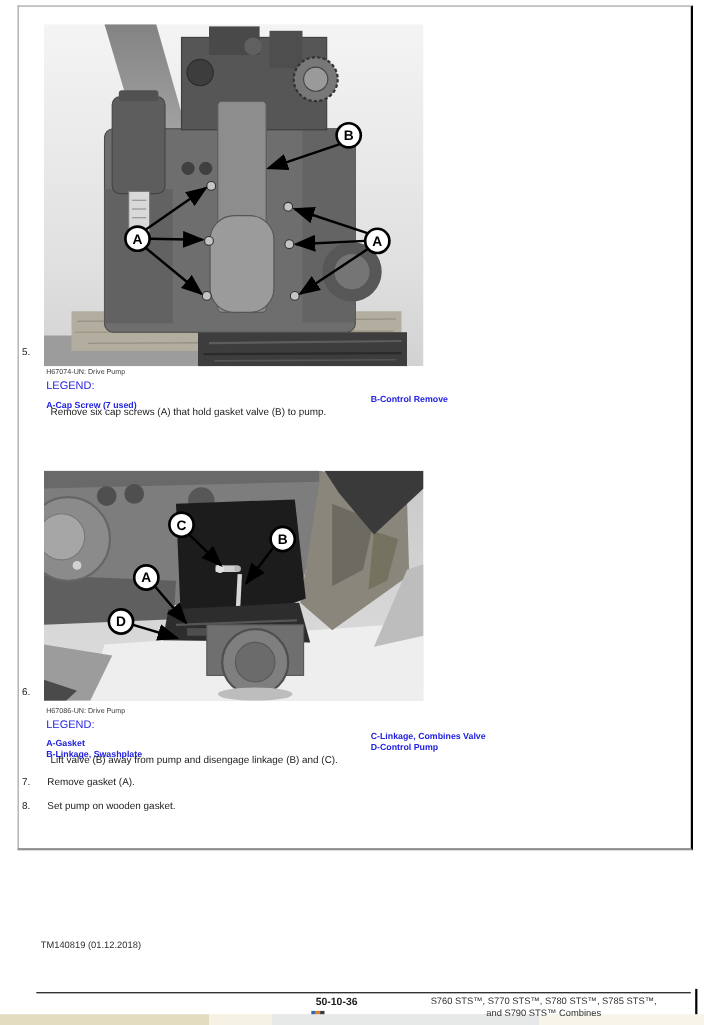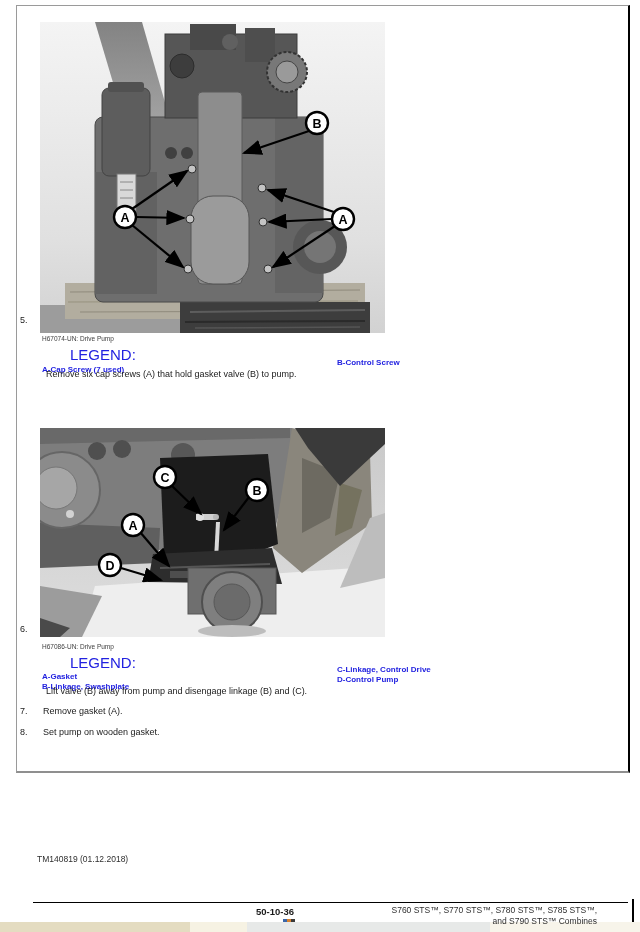--- a/index.html
+++ b/index.html
@@ -10,29 +10,29 @@
   .abs{position:absolute;}
   .border-box{
     left:16px;top:5px;width:611px;height:765px;
     border-top:1px solid #9a9a9a;border-left:1px solid #9a9a9a;
     border-right:2px solid #000;border-bottom:2px solid #8f8f8f;
     background:#fff;
   }
   .step-num{font-size:9px;color:#1a1a1a;}
   .step-text{font-size:9px;color:#1a1a1a;}
   .caption{font-size:6.5px;color:#3c3c3c;letter-spacing:0;}
-  .legend-title{font-size:15px;color:#2222e0;margin-left:28px;}
+  .legend-title{font-size:10px;color:#2222e0;}
   .legend-item{font-size:8px;font-weight:bold;color:#2222e0;}
   .instruction{font-size:9px;color:#1a1a1a;}
   .legend-row{height:10px;}
   .legend-col2{position:absolute;left:295px;top:0;}
   .footer-rule{left:33px;top:902px;width:595px;height:1px;background:#000;}
   .footer-left{left:37px;top:854px;font-size:8.5px;color:#2e2e2e;}
-  .footer-center{left:256px;top:906px;width:100px;font-size:9.5px;font-weight:bold;color:#1a1a1a;}
-  .footer-right{right:43px;top:905px;text-align:right;font-size:8.5px;line-height:10.5px;color:#2e2e2e;z-index:2;}
+  .footer-center{left:256px;top:906px;width:100px;text-align:center;font-size:9.5px;font-weight:bold;color:#1a1a1a;}
+  .footer-right{right:43px;top:905px;text-align:center;font-size:8.5px;line-height:10.5px;color:#2e2e2e;z-index:2;}
   .right-edge-line{left:632px;top:899px;width:2px;height:33px;background:#000;}
   .band{top:922px;height:10px;z-index:0;}
   .fleck{left:283px;top:919px;height:3px;width:4px;z-index:1;}
   svg{display:block;}
   .co-circle{fill:#ffffff;stroke:#000000;stroke-width:2.4px;}
   .co-letter{font-family:"Liberation Sans",sans-serif;font-weight:bold;font-size:12.5px;fill:#000;}
   .leader{stroke:#000;stroke-width:2.2px;fill:none;}
 </style>
 </head>
 <body>
@@ -125,21 +125,21 @@
     <circle class="co-circle" cx="303" cy="197" r="11"></circle>
     <text class="co-letter" x="303" y="197" text-anchor="middle" dy="0.36em">A</text>
   </g>
 </svg>
 
 <div class="abs step-num" style="left:20px;top:315px;">5.</div>
 <div class="abs caption" style="left:42px;top:335px;">H67074-UN: Drive Pump</div>
 <div class="abs legend-title" style="left:42px;top:346px;">LEGEND:</div>
 <div class="abs legend-row" style="left:42px;top:358px;width:560px;">
   <span class="legend-item">A-Cap Screw (7 used)</span>
-  <span class="legend-item legend-col2">B-Control Screw</span>
+  <span class="legend-item legend-col2">B-Control Remove</span>
 </div>
 <div class="abs instruction" style="left:46px;top:369px;">Remove six cap screws (A) that hold gasket valve (B) to pump.</div>
 
 <svg class="abs" style="left:40px;top:428px;" width="345" height="209" viewBox="0 0 345 209">
   <defs>
     <linearGradient id="bg2" x1="0" y1="0" x2="0" y2="1">
       <stop offset="0" stop-color="#c9c9c9"></stop>
         <stop offset="1" stop-color="#dedede"></stop>
     </linearGradient>
     <marker id="arw2" markerWidth="9" markerHeight="7" refX="8" refY="3.5" orient="auto">
@@ -207,21 +207,21 @@
     <circle class="co-circle" cx="70" cy="137" r="11"></circle>
     <text class="co-letter" x="70" y="137" text-anchor="middle" dy="0.36em">D</text>
   </g>
 </svg>
 
 <div class="abs step-num" style="left:20px;top:624px;">6.</div>
 <div class="abs caption" style="left:42px;top:643px;">H67086-UN: Drive Pump</div>
 <div class="abs legend-title" style="left:42px;top:654px;">LEGEND:</div>
 <div class="abs legend-row" style="left:42px;top:665px;width:560px;">
   <span class="legend-item">A-Gasket</span>
-  <span class="legend-item legend-col2">C-Linkage, Control Drive</span>
+  <span class="legend-item legend-col2">C-Linkage, Combines Valve</span>
 </div>
 <div class="abs legend-row" style="left:42px;top:675px;width:560px;">
   <span class="legend-item">B-Linkage, Swashplate</span>
   <span class="legend-item legend-col2">D-Control Pump</span>
 </div>
 <div class="abs instruction" style="left:46px;top:686px;">Lift valve (B) away from pump and disengage linkage (B) and (C).</div>
 
 <div class="abs step-num" style="left:20px;top:706px;">7.</div>
 <div class="abs step-text" style="left:43px;top:706px;text-align:right;">Remove gasket (A).</div>
 <div class="abs step-num" style="left:20px;top:727px;">8.</div>

